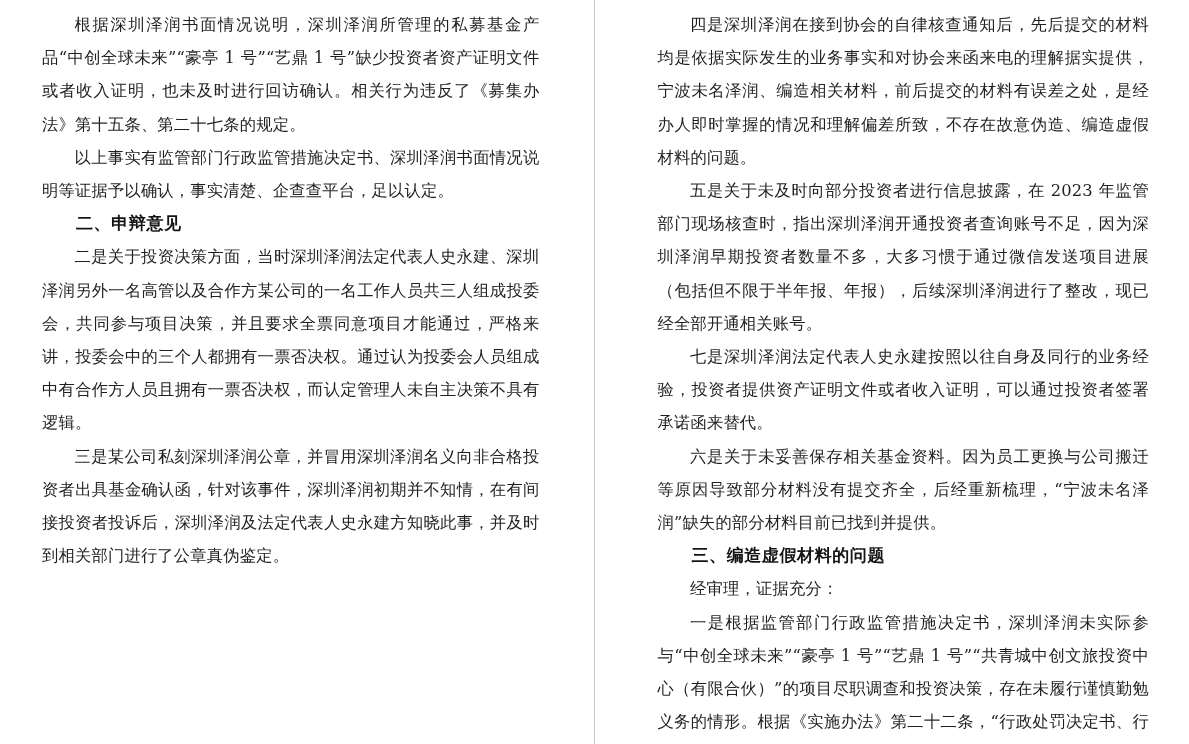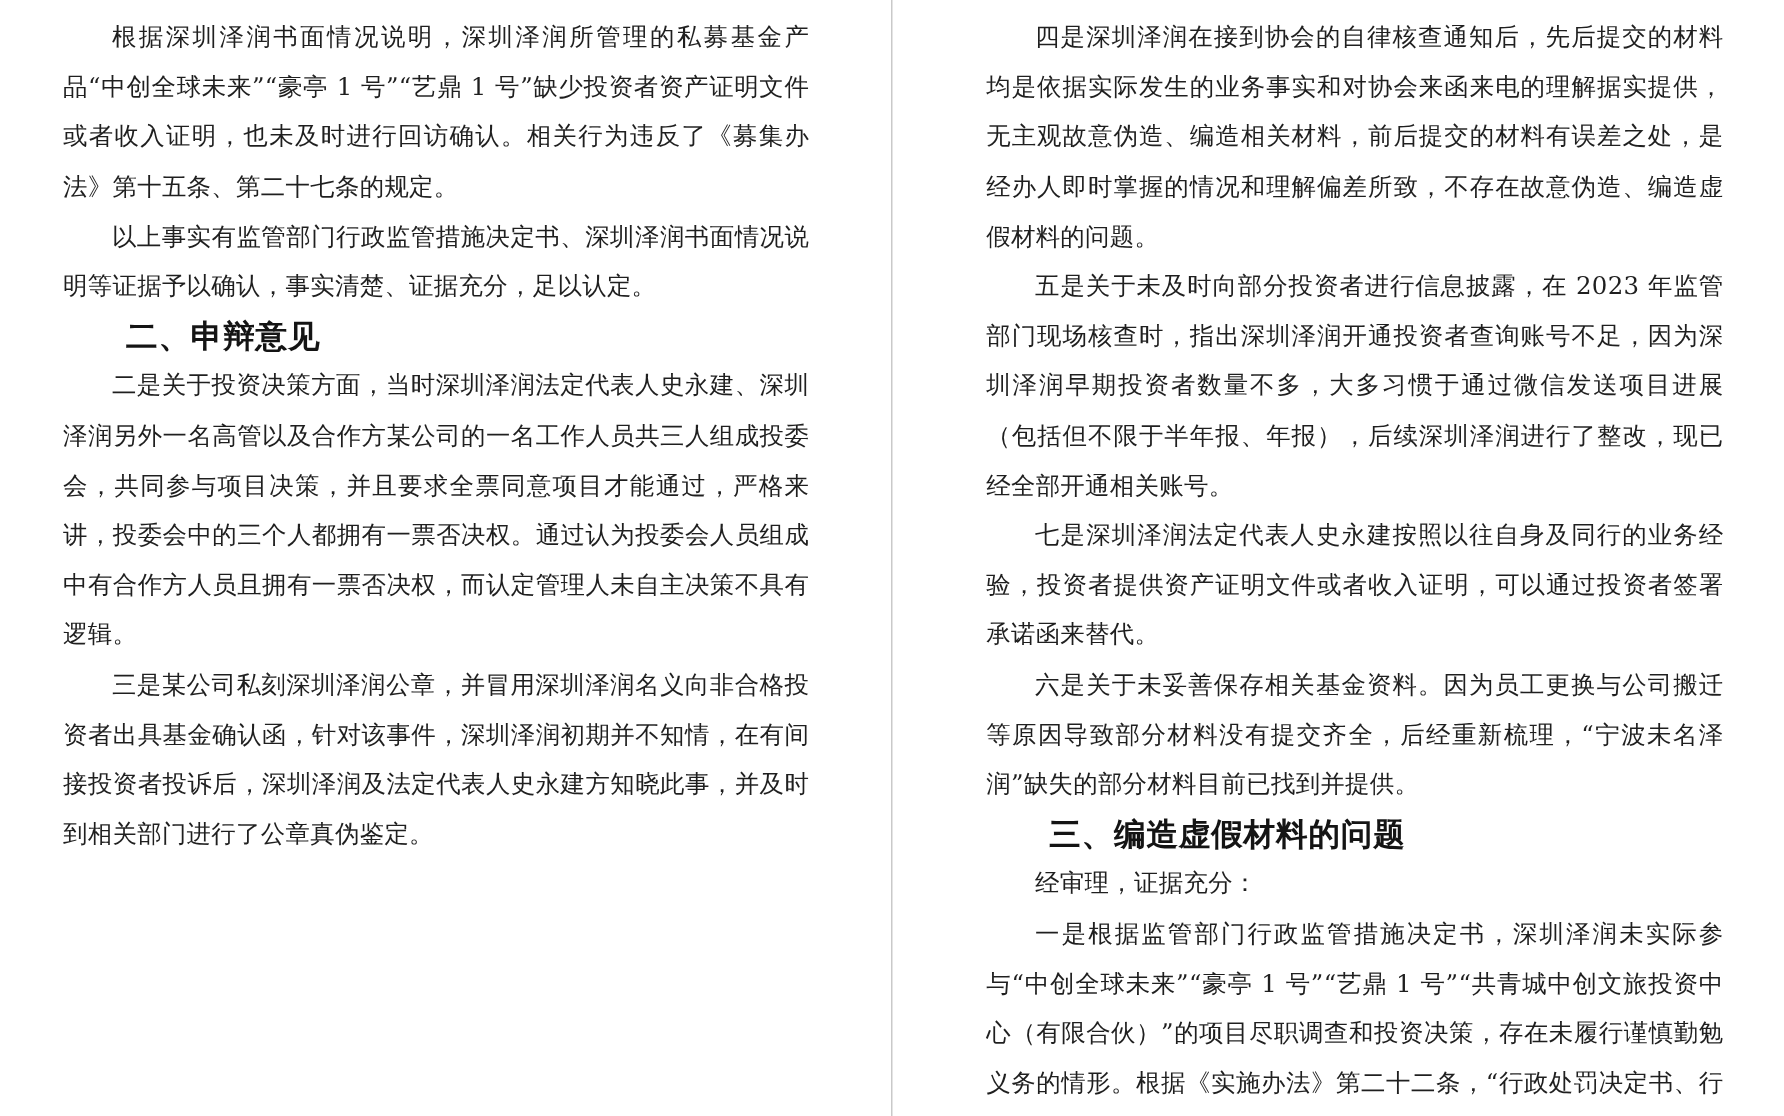--- a/index.html
+++ b/index.html
@@ -48,48 +48,48 @@
     font-size: 16.3px;
     line-height: 33.2px;
     text-align: justify;
     text-justify: inter-ideograph;
     text-indent: 2em;
     letter-spacing: 0.2px;
     color: #1f1f1f;
   }
   p.heading {
     margin: 0;
-    font-size: 21px;
+    font-size: 17px;
     line-height: 33.2px;
     text-indent: 2em;
     font-weight: bold;
     letter-spacing: 0.6px;
     color: #141414;
   }
   .stack > * + * {
     margin-top: 0;
   }
 </style>
 </head>
 <body>
 
 <div class="page">
 
   <div class="column left stack">
     <p class="para">根据深圳泽润书面情况说明，深圳泽润所管理的私募基金产品“中创全球未来”“豪亭 1 号”“艺鼎 1 号”缺少投资者资产证明文件或者收入证明，也未及时进行回访确认。相关行为违反了《募集办法》第十五条、第二十七条的规定。</p>
-    <p class="para">以上事实有监管部门行政监管措施决定书、深圳泽润书面情况说明等证据予以确认，事实清楚、证据充分，足以认定。</p>
+    <p class="para">以上事实有监管部门行政监管措施决定书、深圳泽润书面情况说明等证据予以确认，事实清楚、企查查平台，足以认定。</p>
     <p class="heading">二、申辩意见</p>
     <p class="para">二是关于投资决策方面，当时深圳泽润法定代表人史永建、深圳泽润另外一名高管以及合作方某公司的一名工作人员共三人组成投委会，共同参与项目决策，并且要求全票同意项目才能通过，严格来讲，投委会中的三个人都拥有一票否决权。通过认为投委会人员组成中有合作方人员且拥有一票否决权，而认定管理人未自主决策不具有逻辑。</p>
     <p class="para">三是某公司私刻深圳泽润公章，并冒用深圳泽润名义向非合格投资者出具基金确认函，针对该事件，深圳泽润初期并不知情，在有间接投资者投诉后，深圳泽润及法定代表人史永建方知晓此事，并及时到相关部门进行了公章真伪鉴定。</p>
   </div>
 
   <div class="gutter"></div>
 
   <div class="column right stack">
-    <p class="para">四是深圳泽润在接到协会的自律核查通知后，先后提交的材料均是依据实际发生的业务事实和对协会来函来电的理解据实提供，无主观故意伪造、编造相关材料，前后提交的材料有误差之处，是经办人即时掌握的情况和理解偏差所致，不存在故意伪造、编造虚假材料的问题。</p>
+    <p class="para">四是深圳泽润在接到协会的自律核查通知后，先后提交的材料均是依据实际发生的业务事实和对协会来函来电的理解据实提供，宁波未名泽润、编造相关材料，前后提交的材料有误差之处，是经办人即时掌握的情况和理解偏差所致，不存在故意伪造、编造虚假材料的问题。</p>
     <p class="para">五是关于未及时向部分投资者进行信息披露，在 2023 年监管部门现场核查时，指出深圳泽润开通投资者查询账号不足，因为深圳泽润早期投资者数量不多，大多习惯于通过微信发送项目进展（包括但不限于半年报、年报），后续深圳泽润进行了整改，现已经全部开通相关账号。</p>
     <p class="para">七是深圳泽润法定代表人史永建按照以往自身及同行的业务经验，投资者提供资产证明文件或者收入证明，可以通过投资者签署承诺函来替代。</p>
     <p class="para">六是关于未妥善保存相关基金资料。因为员工更换与公司搬迁等原因导致部分材料没有提交齐全，后经重新梳理，“宁波未名泽润”缺失的部分材料目前已找到并提供。</p>
     <p class="heading">三、编造虚假材料的问题</p>
     <p class="para">经审理，证据充分：</p>
     <p class="para">一是根据监管部门行政监管措施决定书，深圳泽润未实际参与“中创全球未来”“豪亭 1 号”“艺鼎 1 号”“共青城中创文旅投资中心（有限合伙）”的项目尽职调查和投资决策，存在未履行谨慎勤勉义务的情形。根据《实施办法》第二十二条，“行政处罚决定书、行政监管措施决定书、生效刑事或者行政裁判文书对相关事实情况作出认定的，协会可以据此认定自律</p>
   </div>
 
 </div>
 

